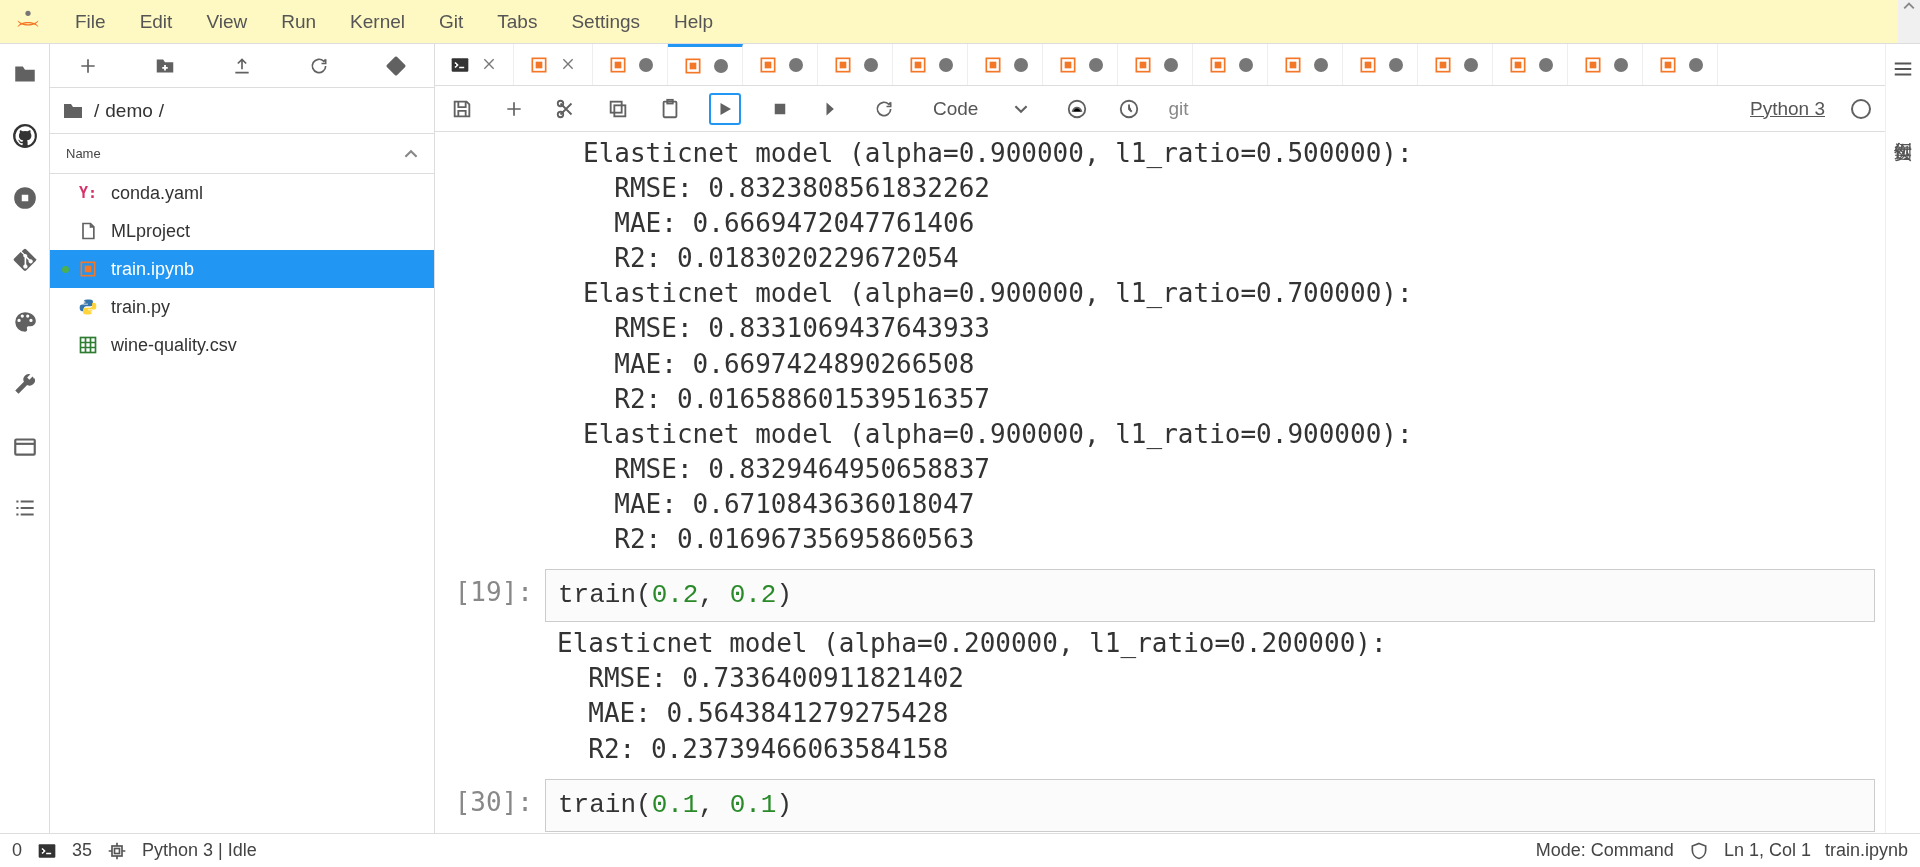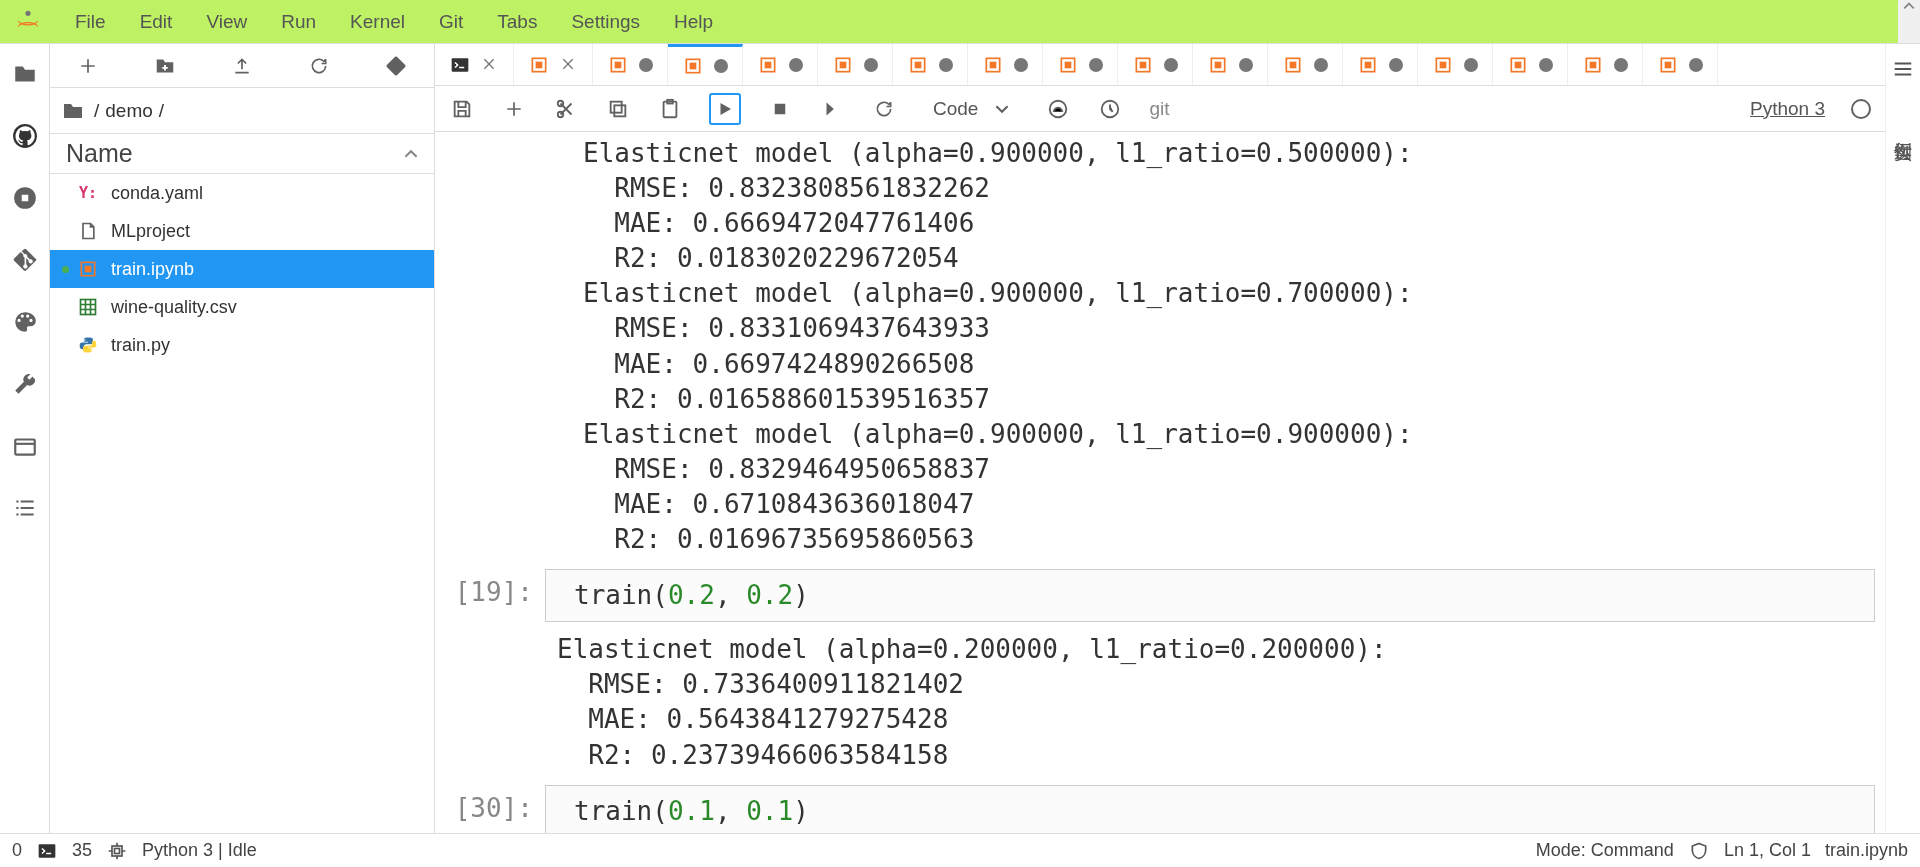--- a/index.html
+++ b/index.html
@@ -1,65 +1,65 @@
 <!DOCTYPE html>
 <html><head>
 <meta charset="utf-8">
 <style>
 * { box-sizing: border-box; margin: 0; padding: 0; }
 html, body { width: 1920px; height: 867px; font-family: -apple-system, BlinkMacSystemFont, "Segoe UI", Helvetica, Arif, sans-serif; font-size: 17px; color: #333; background: #fff; overflow: hidden; }
 .root { display: flex; flex-direction: column; width: 100%; height: 100%; }
 
-.menubar { display: flex; align-items: center; height: 44px; border-bottom: 1px solid #ddd; padding: 0 8px; gap: 2px; position: relative; background:#bef264;}
+.menubar { display: flex; align-items: center; height: 44px; border-bottom: 1px solid #ddd; padding: 0 8px; gap: 2px; position: relative; background:#fef9c3;}
 .logo { width: 28px; height: 28px; margin: 0 14px 0 6px; }
 .menubar .menu-item { padding: 5px 17px; cursor: pointer; color: #555; font-size: 19px; }
 .menubar-scroll { position:absolute; right:0; top:0; bottom:0; width:22px; display:flex; align-items:flex-start; justify-content:center; background:#f0f0f0;}
 
 .main { flex: 1; display: flex; min-height: 0; }
 
 .activitybar { width: 50px; display: flex; flex-direction: column; align-items: center; padding: 16px 0; gap: 34px; border-right: 1px solid #ddd; }
 .activitybar .aicon { width: 28px; height: 28px; display:flex; align-items:center; justify-content:center; color:#616161; cursor:pointer;}
 .activitybar .aicon.sel { color:#212121; }
 .activitybar .aicon.circle svg { }
 
 .leftpanel { width: 385px; display: flex; flex-direction: column; border-right: 1px solid #ddd; }
 .fb-toolbar { height: 44px; display: flex; align-items: center; justify-content: space-around; border-bottom: 1px solid #ddd; }
 .fb-toolbar .tbbtn { width: 34px; height:34px; display:flex; align-items:center; justify-content:center; cursor:pointer; color:#616161;}
 .breadcrumbs { height: 46px; display: flex; align-items: center; padding: 0 8px; gap: 6px; border-bottom: 1px solid #ddd; }
 .breadcrumbs .folder-icon { width:30px; height:30px; display:flex; align-items:center; justify-content:center; color:#616161;}
 .breadcrumbs .crumb { color:#333; font-size:19px;}
-.fb-header { height: 40px; display:flex; align-items:center; justify-content:space-between; padding: 0 16px; border-bottom: 1px solid #ddd; font-size:25px; color:#444;}
+.fb-header { height: 40px; display:flex; align-items:center; justify-content:space-between; padding: 0 16px; border-bottom: 1px solid #ddd; font-size:13px; color:#444;}
 .fb-list { flex:1; overflow:auto; }
 .file-row { display:flex; align-items:center; height:38px; padding: 0 12px; gap:10px; cursor:pointer; font-size:18px; color:#333;}
 .file-row.sel { background:#2196f3; color:#fff;}
 .file-row .fi { width:26px; height:26px; display:flex; align-items:center; justify-content:center;}
 .file-row .dot { width:7px; height:7px; border-radius:50%; margin-right:-4px;}
 .file-row.sel .dot{background:#8fe08f;}
 .file-row .dot.running { background:#4caf50;}
 
 .content { flex:1; display:flex; flex-direction:column; min-width:0; border-right:1px solid #eee;}
 .tabbar { height: 42px; display:flex; align-items:center; overflow:hidden; background:#fff; border-bottom:1px solid #ddd;}
 .tab { display:flex; align-items:center; gap:10px; padding: 0 14px; height:42px; border-right:1px solid #eee; cursor:pointer;}
 .tab.active { border-top: 3px solid #2196f3;  background:#fff;}
 .tab .tabicon { width:22px;height:22px; display:flex; align-items:center; justify-content:center;}
 .tab .tabclose { width:18px;height:18px; color:#777;}
 .tab .tabdot { width:14px;height:14px; border-radius:50%; background:#777;}
 .nb-toolbar { height: 46px; display:flex; align-items:center; padding: 0 14px; gap: 26px; border-bottom: 1px solid #ddd;}
 .nb-toolbar .nbbtn { width:26px; height:26px; display:flex; align-items:center; justify-content:center; color:#616161; cursor:pointer;}
 .nb-toolbar .nbbtn.highlight { border:2px solid #2196f3; border-radius:3px; padding:3px; width:32px; height:32px;}
 .nb-toolbar .spacer { flex:1;}
-.nb-toolbar .sel-type { display:flex; align-items:center; gap:17px; font-size:19px; color:#555; padding:3px 10px; cursor:pointer;justify-content:flex-end;}
+.nb-toolbar .sel-type { display:flex; align-items:center; gap:36px; font-size:19px; color:#555; padding:3px 10px; cursor:pointer;justify-content:flex-end;}
 .nb-toolbar .kernel { font-size:19px; color:#555;text-decoration:underline;}
 .nb-toolbar .kernelcircle { width:20px;height:20px; border:2px solid #616161; border-radius:50%;}
 .notebook { flex:1; overflow-y:scroll; padding: 0 10px 10px 10px; font-family: "Consolas", "Menlo", monospace; font-size:26px; color:#333; position:relative;}
 .nb-output, .nb-cell-code { white-space: pre; line-height:1.35;}
 .nb-row { display:flex; margin-top: 8px;}
 .nb-prompt { width: 100px; text-align:right; color:#888; padding: 8px 12px 0 0; font-family:"Consolas","Menlo",monospace;}
 .nb-body { flex:1; }
-.nb-input { border:1px solid #ccc; background:#fbfbfb; padding: 8px 28px; margin-bottom:6px;}
+.nb-input { border:1px solid #ccc; background:#fbfbfb; padding: 8px 12px; margin-bottom:0;font-family:Liberation Mono, monospace;}
 .nb-input .num { color:#2a8a2a;}
 .nb-output-block { padding: 4px 12px; }
 .nb-initial-output { padding: 4px 12px 4px 138px;}
 
 .rightstrip { width:34px; display:flex; flex-direction:column; align-items:center; padding-top:12px; gap:6px;}
 .rightstrip .btn { width:26px;height:26px; display:flex; align-items:center; justify-content:center; color:#555;}
 .vert-cn { writing-mode: vertical-rl; text-orientation: upright; font-size:18px; color:#555; margin-top:40px;}
 
 .statusbar { height: 34px; display:flex; align-items:center; border-top:1px solid #ddd; padding: 0 12px; font-size:18px; color:#444; gap:14px;}
 .statusbar .sbicon { width:22px;height:22px; display:flex; align-items:center; justify-content:center; color:#555;}
@@ -217,35 +217,35 @@
                 <rect x="4" y="4" width="16" height="16" fill="none" stroke="#f37726" stroke-width="2"></rect>
                 <rect x="8" y="8" width="8" height="8" fill="#f37726"></rect>
               </svg>
             </span>
             <span>train.ipynb</span>
           </div>
           <div class="file-row">
             <span class="dot"></span>
             <span class="fi">
               <svg width="20" height="20" viewBox="0 0 24 24">
-                <rect x="3" y="3" width="18" height="18" fill="none" stroke="#2e7d32" stroke-width="2"></rect>
-                <path stroke="#2e7d32" stroke-width="2" d="M3 9h18M3 15h18M9 3v18M15 3v18"></path>
-              </svg>
-            </span>
-            <span>wine-quality.csv</span>
+                <path fill="#3776ab" d="M11 3c-3 0-4 1-4 3v2h5v1H5c-2 0-3 1-3 4s1 4 3 4h2v-3c0-2 1-3 3-3h5c2 0 3-1 3-3V6c0-2-1-3-4-3zM8 5a1 1 0 110 2 1 1 0 010-2z"></path>
+                <path fill="#ffd43b" d="M13 21c3 0 4-1 4-3v-2h-5v-1h7c2 0 3-1 3-4s-1-4-3-4h-2v3c0 2-1 3-3 3H9c-2 0-3 1-3 3v2c0 2 1 3 4 3zm3-2a1 1 0 110-2 1 1 0 010 2z"></path>
+              </svg>
+            </span>
+            <span>train.py</span>
           </div>
           <div class="file-row">
             <span class="dot"></span>
             <span class="fi">
               <svg width="20" height="20" viewBox="0 0 24 24">
-                <path fill="#3776ab" d="M11 3c-3 0-4 1-4 3v2h5v1H5c-2 0-3 1-3 4s1 4 3 4h2v-3c0-2 1-3 3-3h5c2 0 3-1 3-3V6c0-2-1-3-4-3zM8 5a1 1 0 110 2 1 1 0 010-2z"></path>
-                <path fill="#ffd43b" d="M13 21c3 0 4-1 4-3v-2h-5v-1h7c2 0 3-1 3-4s-1-4-3-4h-2v3c0 2-1 3-3 3H9c-2 0-3 1-3 3v2c0 2 1 3 4 3zm3-2a1 1 0 110-2 1 1 0 010 2z"></path>
-              </svg>
-            </span>
-            <span>train.py</span>
+                <rect x="3" y="3" width="18" height="18" fill="none" stroke="#2e7d32" stroke-width="2"></rect>
+                <path stroke="#2e7d32" stroke-width="2" d="M3 9h18M3 15h18M9 3v18M15 3v18"></path>
+              </svg>
+            </span>
+            <span>wine-quality.csv</span>
           </div>
         </div>
     </div>
 
     <div class="content">
       <div class="tabbar" id="tabbar">
           <div class="tab">
             <span class="tabicon">
               <svg width="20" height="20" viewBox="0 0 24 24">
                 <rect x="2" y="4" width="20" height="16" rx="1" fill="#333"></rect>

